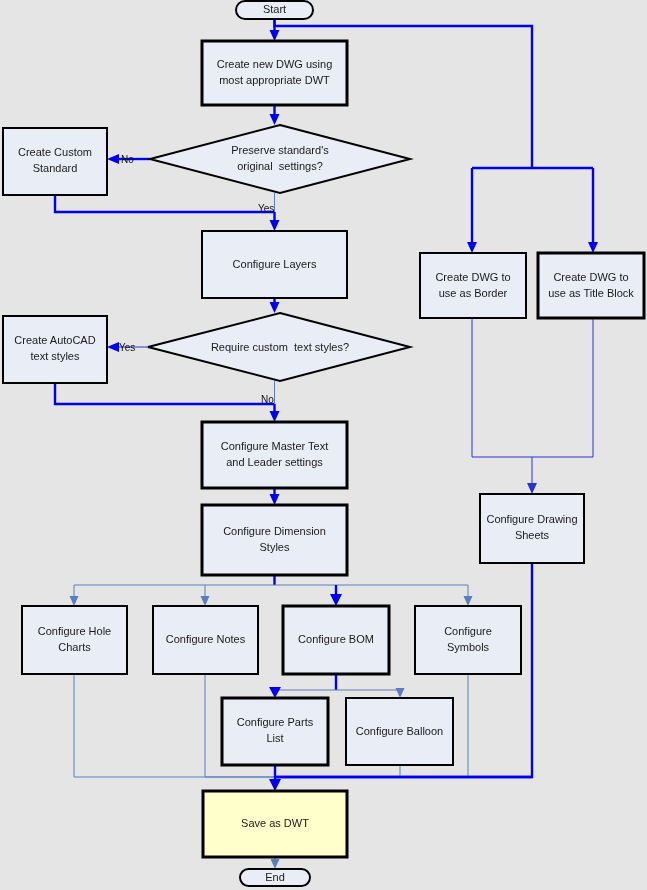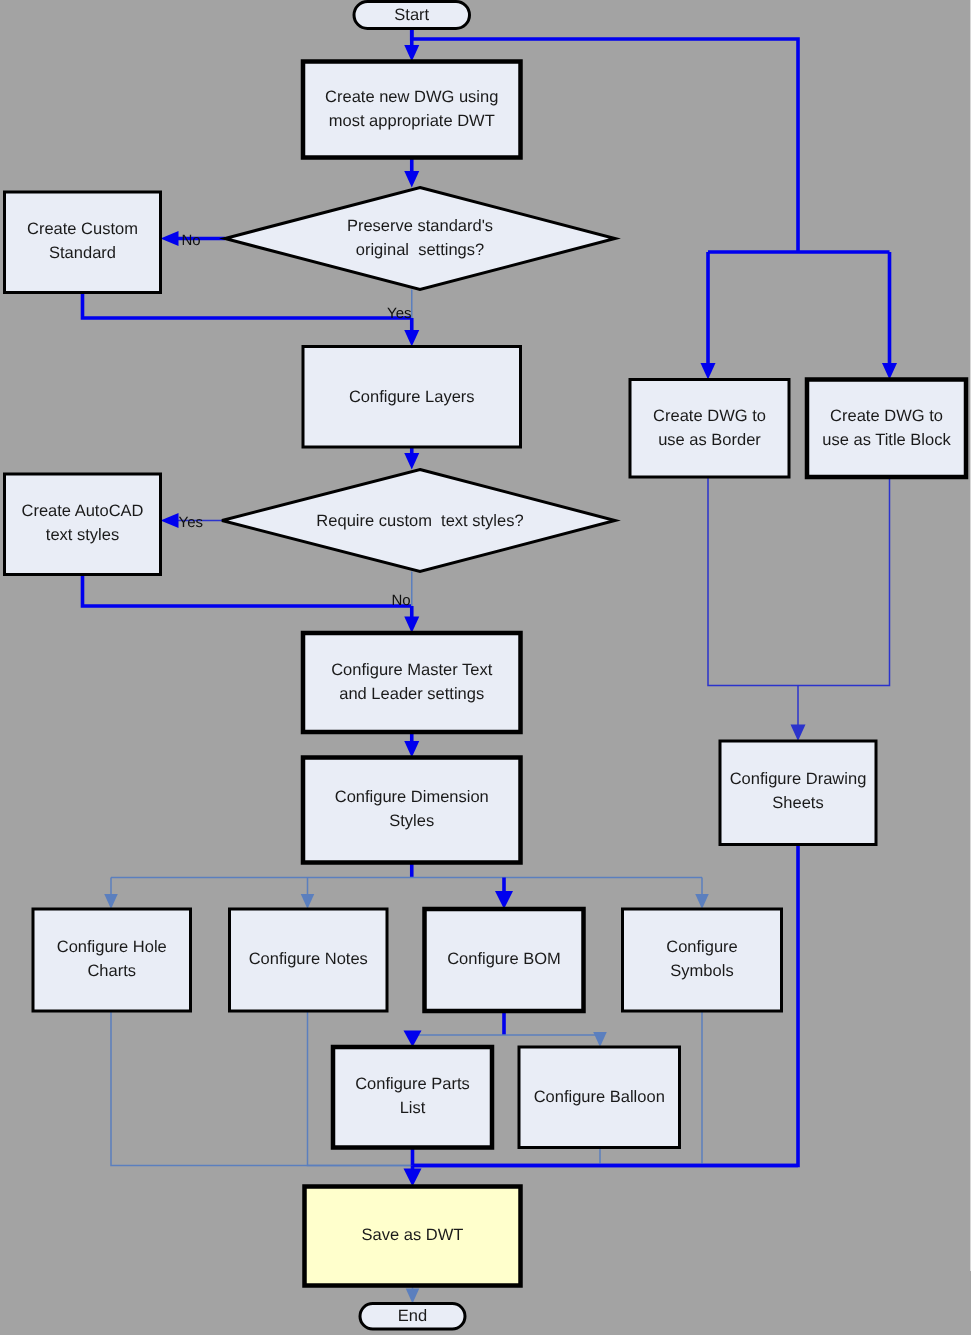--- a/index.html
+++ b/index.html
@@ -1,17 +1,17 @@
 <!DOCTYPE html>
 <html><head>
 <meta charset="utf-8">
 <style>
   html,body{margin:0;padding:0;background:#ffffff;}
   body{font-family:"Liberation Sans", sans-serif;}
-  #stage{position:relative;width:647px;height:890px;overflow:hidden;background:#a3a3a3;}
+  #stage{position:relative;width:647px;height:890px;overflow:hidden;background:#e5e5e5;}
   svg{position:absolute;left:0;top:0;}
   .nodeText{
     font-family:"Liberation Sans", sans-serif;
     font-size:11px;
     fill:#1a1a1a;
     text-anchor:middle;
     dominant-baseline:middle;
     white-space:pre;
   }
   .edgeLabel{

